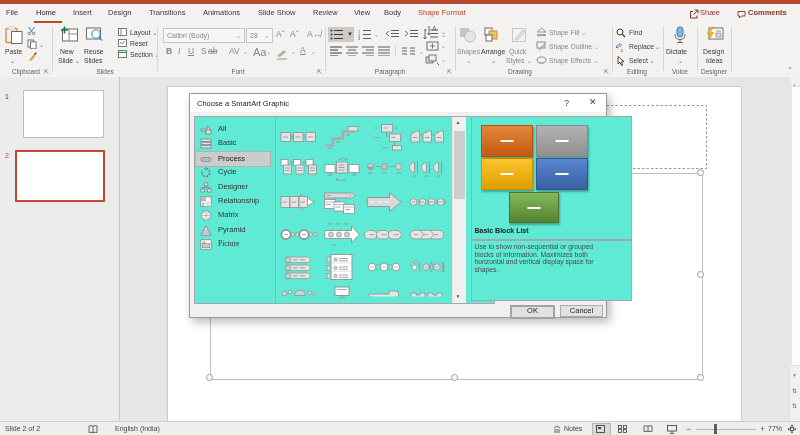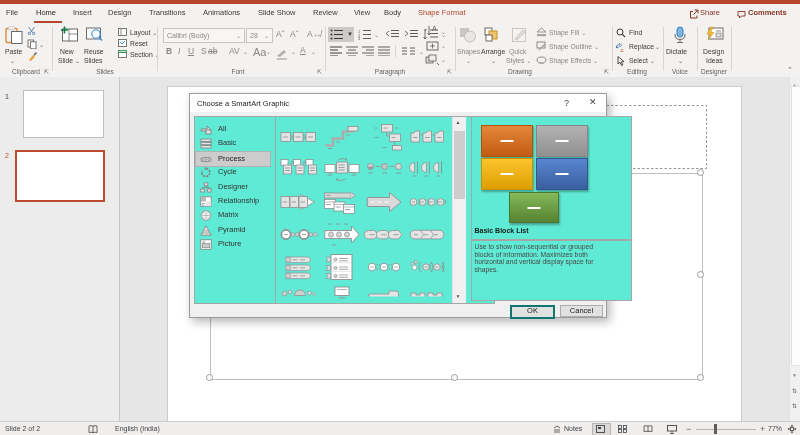--- a/index.html
+++ b/index.html
@@ -464,21 +464,21 @@
             </svg></span>
           <span class="ct">Matrix</span>
         </div>
       <div class="cat" style="top:105.8px;">
           <span class="ci"><svg width="12" height="11" viewBox="0 0 12 11">
               <path d="M6 0.8 L11.2 10.2 H0.8 Z" fill="#E3E3E3" stroke="#808080" stroke-width="0.8"></path>
               <path d="M3.2 5.8 h5.6 M2 8 h8" stroke="#808080" stroke-width="0.6"></path>
             </svg></span>
           <span class="ct">Pyramid</span>
         </div>
-      <div class="cat" style="top:120.2px;">
+      <div class="cat" style="top:120.2px;font-family:Liberation Serif, serif;">
           <span class="ci"><svg width="12" height="11" viewBox="0 0 12 11">
               <rect x="0.8" y="0.8" width="10.4" height="9.4" fill="#fff" stroke="#808080" stroke-width="0.8"></rect>
               <rect x="2.2" y="4.5" width="7.6" height="4.2" fill="#C9C9C9" stroke="#808080" stroke-width="0.6"></rect>
               <circle cx="4" cy="3.2" r="1" fill="none" stroke="#808080" stroke-width="0.6"></circle>
             </svg></span>
           <span class="ct">Picture</span>
         </div>
     </div>
 
     <div class="panel" style="left:84.5px;top:22px;width:190px;height:186px;overflow:hidden;">
@@ -750,16 +750,16 @@
           <span class="dash"></span>
         </div>
       <div class="block" style="left:37.5px;top:75px;width:48px;height:29px;background:linear-gradient(#83BA5B,#568230);border:1px solid #4E7529;">
           <span class="dash"></span>
         </div>
       <span class="abs" style="left:3px;top:110px;font-size:7px;font-weight:bold;color:#1A1A1A;">Basic Block List</span>
     </div>
     <div class="panel" style="left:280.5px;top:146px;width:131px;height:59px;">
       <div class="abs" style="left:3px;top:2px;width:124px;font-size:6.8px;line-height:7.7px;color:#4A4A4A;">Use to show non-sequential or grouped blocks of information. Maximizes both horizontal and vertical display space for shapes.</div>
     </div>
-    <div class="btn" style="left:320px;top:211px;width:41px;height:10px;border:2px solid #0f766e;line-height:8px;">OK</div>
+    <div class="btn" style="left:320px;top:211px;width:41px;height:10px;border:2px solid #a3a3a3;line-height:8px;">OK</div>
     <div class="btn" style="left:370px;top:211px;width:41px;height:10px;">Cancel</div>
   </div>
 </div>
 
 </body></html>

